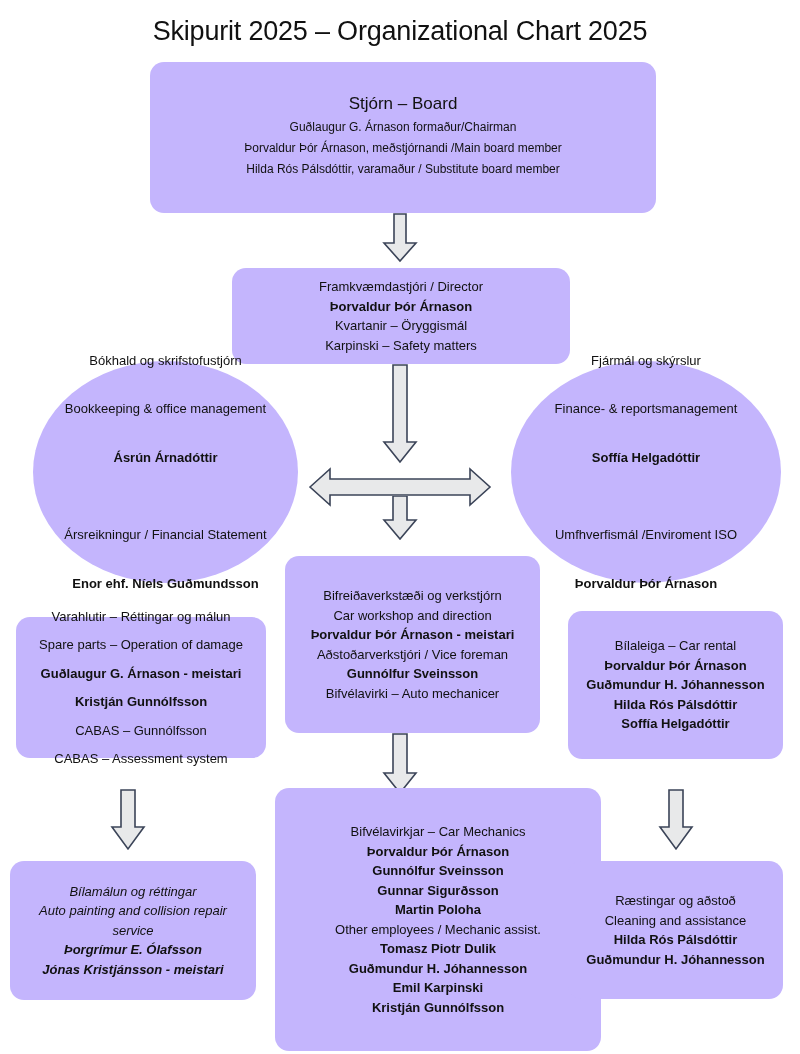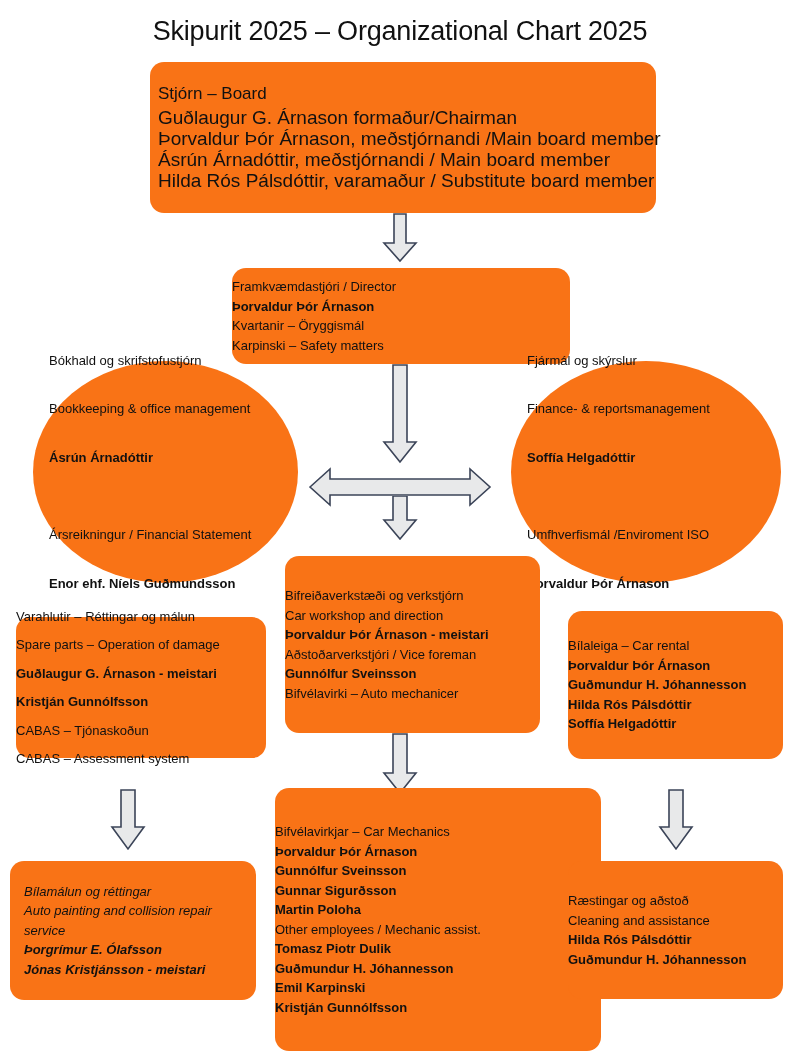--- a/index.html
+++ b/index.html
@@ -33,25 +33,26 @@
     font-weight: 400;
     color: #111111;
     letter-spacing: -0.2px;
     white-space: nowrap;
   }
 
   
   .node {
     position: absolute;
     box-sizing: border-box;
-    background: #f97316;
+    background: #c4b5fd;
     display: flex;
     flex-direction: column;
     align-items: center;
     justify-content: center;
+    text-align: center;
     color: #111111;
   }
   .node.box {
     border-radius: 14px;
   }
   .node.ellipse {
     border-radius: 50%;
     gap: 29px;
   }
   .node .ln {
@@ -68,21 +69,21 @@
     display: block;
     width: 100%;
     font-size: 17px;
     line-height: 26px;
     font-weight: 400;
     white-space: nowrap;
   }
 
   
   #node-board      { left: 150px; top: 58px;  width: 506px; height: 151px; padding: 6px 8px 10px; }
-  #node-board .ln  { font-size: 19px; line-height: 21px; }
+  #node-board .ln  { font-size: 12px; line-height: 21px; }
 
   #node-director   { left: 232px; top: 264px; width: 338px; height: 96px; }
 
   #node-bookkeeping{ left: 33px;  top: 357px; width: 265px; height: 222px; padding: 0 16px; }
   #node-finance    { left: 511px; top: 357px; width: 270px; height: 222px; padding: 0 16px; }
 
   #node-workshop   { left: 285px; top: 552px; width: 255px; height: 177px; }
 
   #node-spareparts { left: 16px;  top: 613px; width: 250px; height: 141px; gap: 9px; }
   #node-rental     { left: 568px; top: 607px; width: 215px; height: 148px; }
@@ -117,21 +118,20 @@
 <body>
 
 <div id="page">
 
   <div class="chart-title">Skipurit 2025 – Organizational Chart 2025</div>
 
   <div class="node box" id="node-board">
     <span class="hdr">Stjórn – Board</span>
     <span class="ln">Guðlaugur G. Árnason formaður/Chairman</span>
     <span class="ln">Þorvaldur Þór Árnason, meðstjórnandi /Main board member</span>
-    <span class="ln">Ásrún Árnadóttir, meðstjórnandi / Main board member</span>
     <span class="ln">Hilda Rós Pálsdóttir, varamaður / Substitute board member</span>
   </div>
 
   <div class="arrow" id="arrow-board-director">
     <svg width="36" height="50" viewBox="0 0 36 50" aria-hidden="true">
       <path class="arrow-shape" d="M12,1 L24,1 L24,30 L34,30 L18,48 L2,30 L12,30 Z"></path>
     </svg>
   </div>
 
   <div class="node box" id="node-director">
@@ -184,21 +184,21 @@
     <span class="ln">Aðstoðarverkstjóri / Vice foreman</span>
     <span class="ln b">Gunnólfur Sveinsson</span>
     <span class="ln">Bifvélavirki – Auto mechanicer</span>
   </div>
 
   <div class="node box" id="node-spareparts">
     <span class="ln">Varahlutir – Réttingar og málun</span>
     <span class="ln">Spare parts – Operation of damage</span>
     <span class="ln b">Guðlaugur G. Árnason - meistari</span>
     <span class="ln b">Kristján Gunnólfsson</span>
-    <span class="ln">CABAS – Tjónaskoðun</span>
+    <span class="ln">CABAS – Gunnólfsson</span>
     <span class="ln">CABAS – Assessment system</span>
   </div>
 
   <div class="node box" id="node-rental">
     <span class="ln">Bílaleiga – Car rental</span>
     <span class="ln b">Þorvaldur Þór Árnason</span>
     <span class="ln b">Guðmundur H. Jóhannesson</span>
     <span class="ln b">Hilda Rós Pálsdóttir</span>
     <span class="ln b">Soffía Helgadóttir</span>
   </div>

